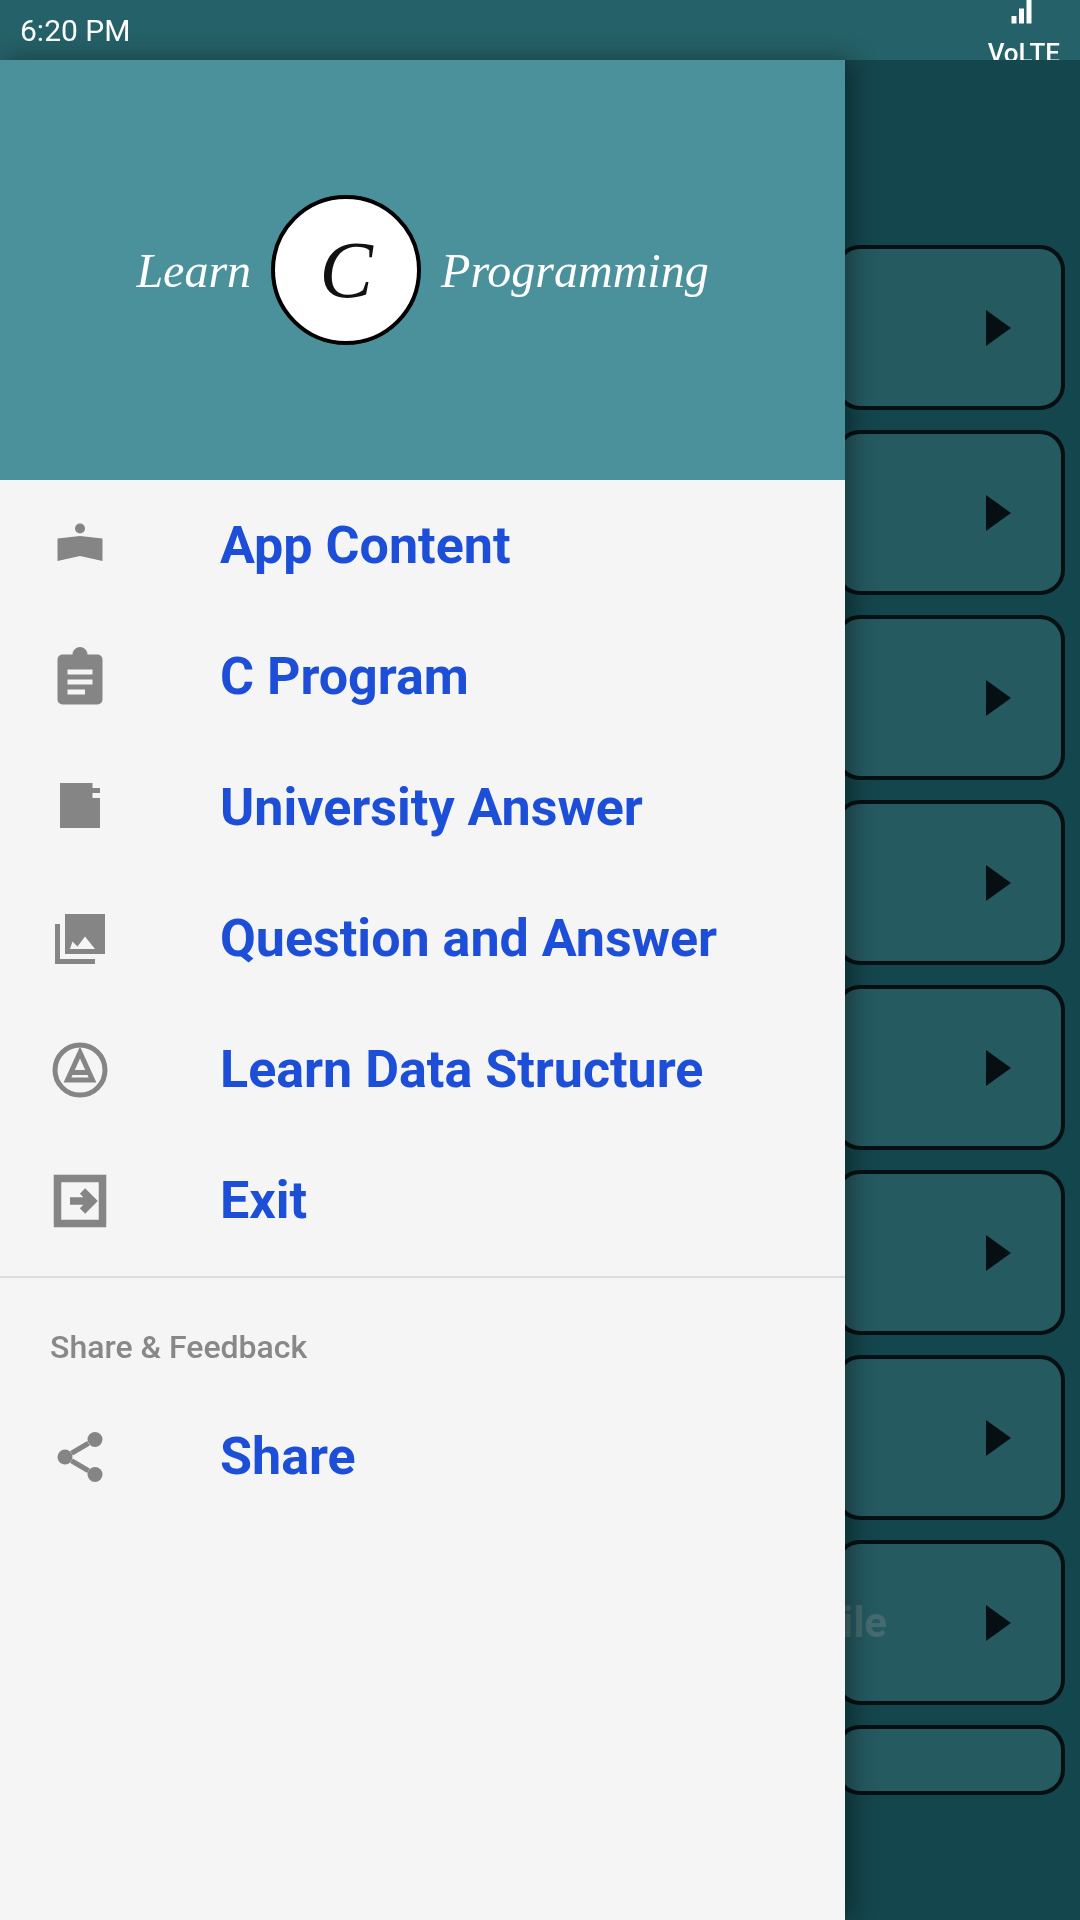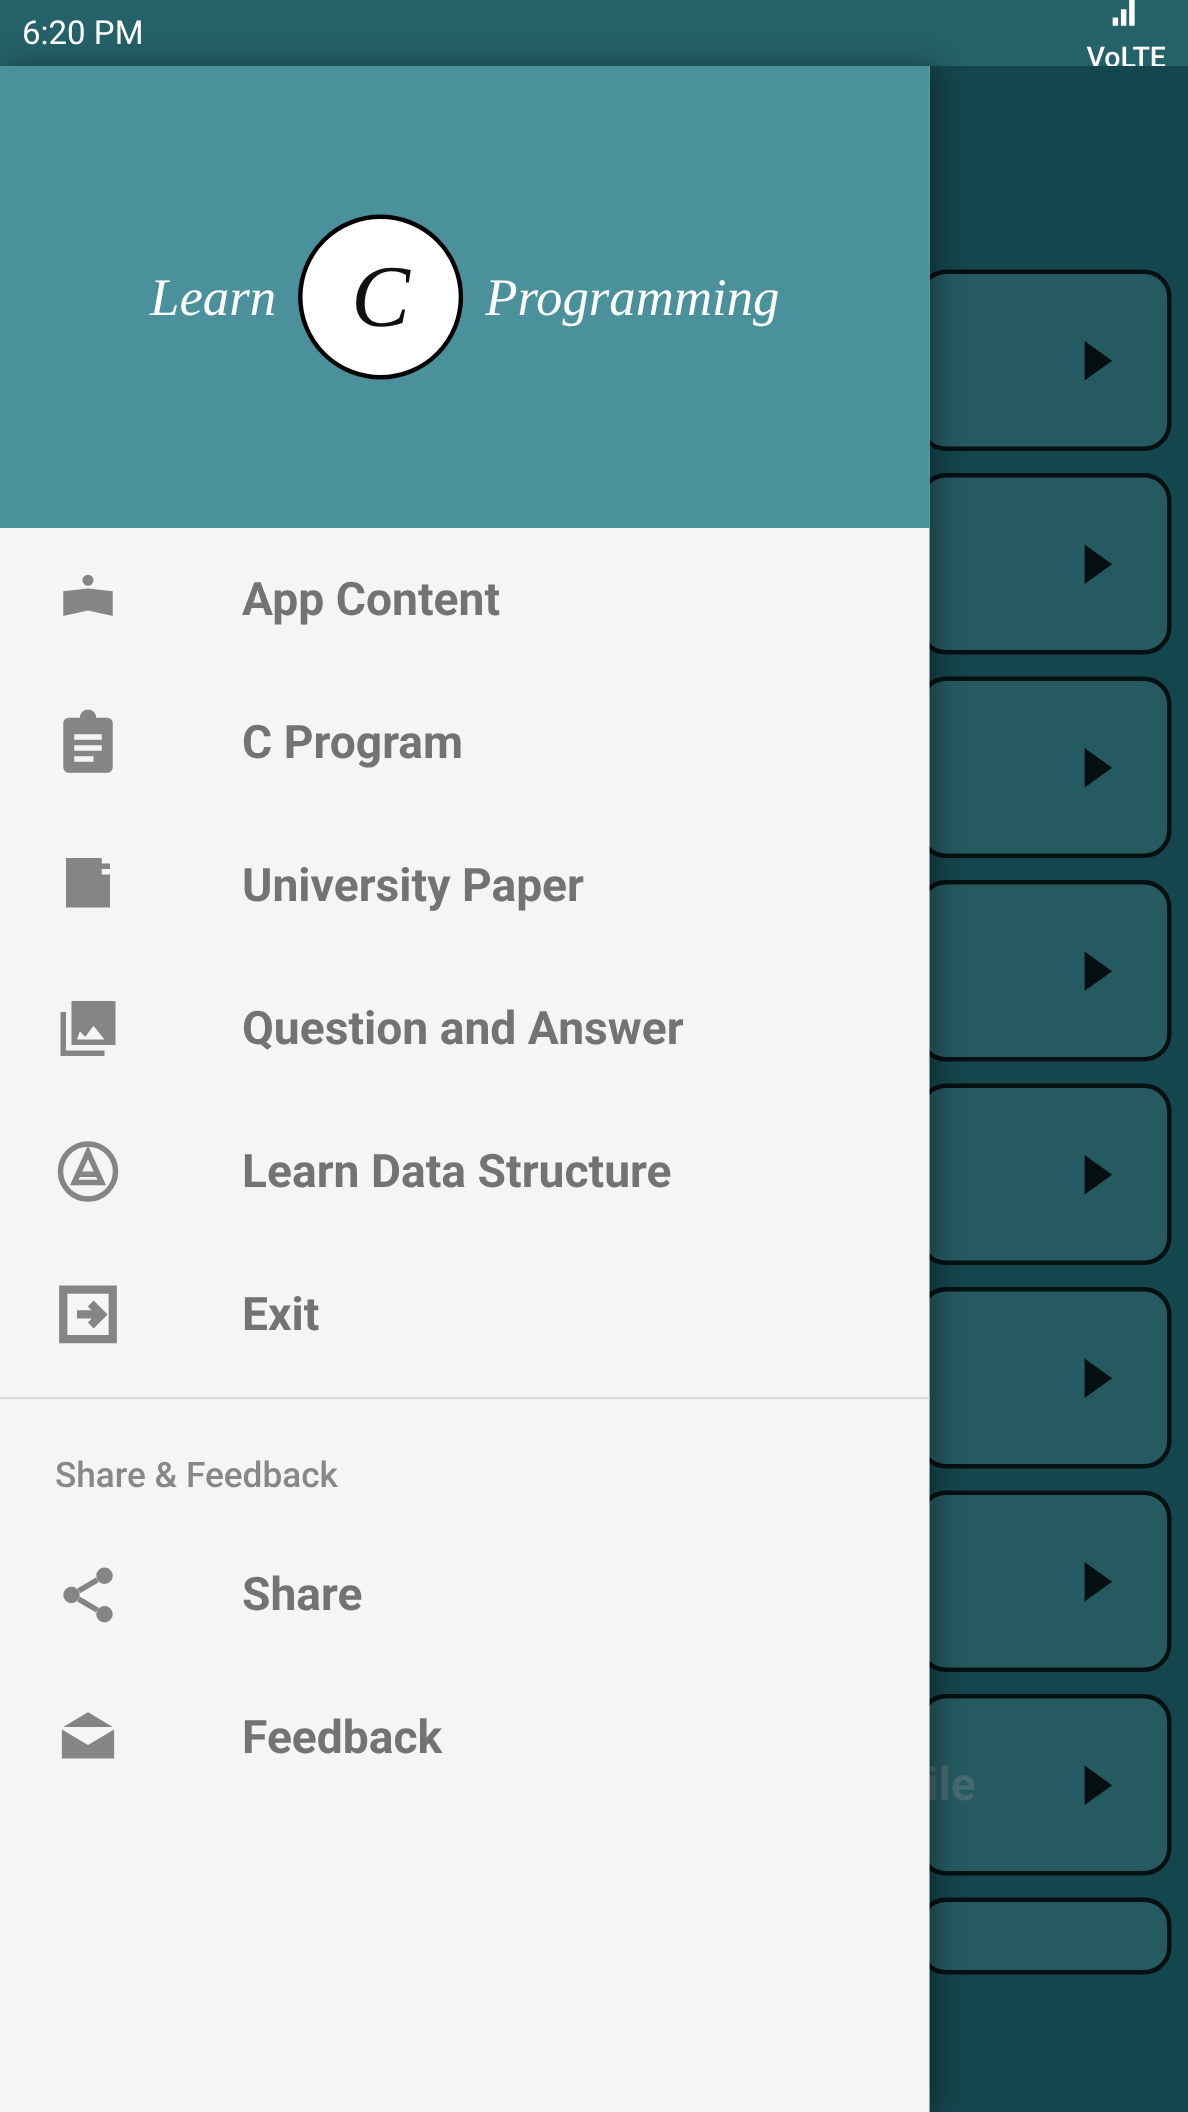--- a/index.html
+++ b/index.html
@@ -100,21 +100,21 @@
       font-size: 48px;
     }
     .menu-item {
       display: flex;
       align-items: center;
       padding: 35px 50px;
       gap: 110px;
     }
     .menu-item .icon { width: 60px; height: 60px; display: flex; align-items:center; justify-content:center; }
     .menu-item .icon svg { fill: #858585; width: 60px; height: 60px; }
-    .menu-item .label { font-size: 42px; font-weight: bold; color: #737373; }
+    .menu-item .label { font-size: 52px; font-weight: bold; color: #1d4ed8; }
     .divider { height: 2px; background: #ddd; margin: 10px 0; }
     .section-title { font-size: 32px; color: #888; padding: 40px 50px 25px 50px; font-weight: 500; }
     .battery-outer { width: 62px; height: 28px; border: 3px solid #fff; border-radius: 14px; position: relative; display:inline-flex; align-items:center; padding-left:4px;}
     .battery-inner { width: 53%; height: 14px; background: #fff; border-radius: 6px 0 0 6px;}
   </style>
 </head>
 <body>
 
 <div class="status-bar">
   <div class="status-left">6:20 PM</div>
@@ -191,21 +191,21 @@
     <span class="label">C Program</span>
   </div>
   <div class="menu-item">
     <span class="icon">
         <svg viewBox="0 0 24 24">
           <path d="M20 2H4v12h4v4l4-4h8zM8 18h12v-2H10l-2 2z" transform="scale(1 -1) translate(0 -22)"></path>
           <path d="M4 2h13v10H8l-4 4z"></path>
           <path d="M20 8v10l-4-3H8v-3h12z" fill="#858585"></path>
         </svg>
       </span>
-    <span class="label">University Paper</span>
+    <span class="label">University Answer</span>
   </div>
   <div class="menu-item">
     <span class="icon">
         <svg viewBox="0 0 24 24">
           <path d="M22 2H6v16h16zM4 6H2v16h16v-2H4zM9 13l2 2 3-4 4 5H8z"></path>
         </svg>
       </span>
     <span class="label">Question and Answer</span>
   </div>
   <div class="menu-item">
@@ -235,21 +235,13 @@
     <span class="icon">
         <svg viewBox="0 0 24 24">
           <circle cx="18" cy="5" r="3"></circle>
           <circle cx="6" cy="12" r="3"></circle>
           <circle cx="18" cy="19" r="3"></circle>
           <path d="M8.6 10.5l6.8-4M8.6 13.5l6.8 4" stroke="#858585" stroke-width="2"></path>
         </svg>
       </span>
     <span class="label">Share</span>
   </div>
-  <div class="menu-item">
-    <span class="icon">
-        <svg viewBox="0 0 24 24">
-          <path d="M2 8l10-6 10 6v12H2zM2 8l10 6 10-6" fill="#858585" stroke="#f5f5f5" stroke-width="1"></path>
-        </svg>
-      </span>
-    <span class="label">Feedback</span>
-  </div>
 </div>
 
 </body></html>

